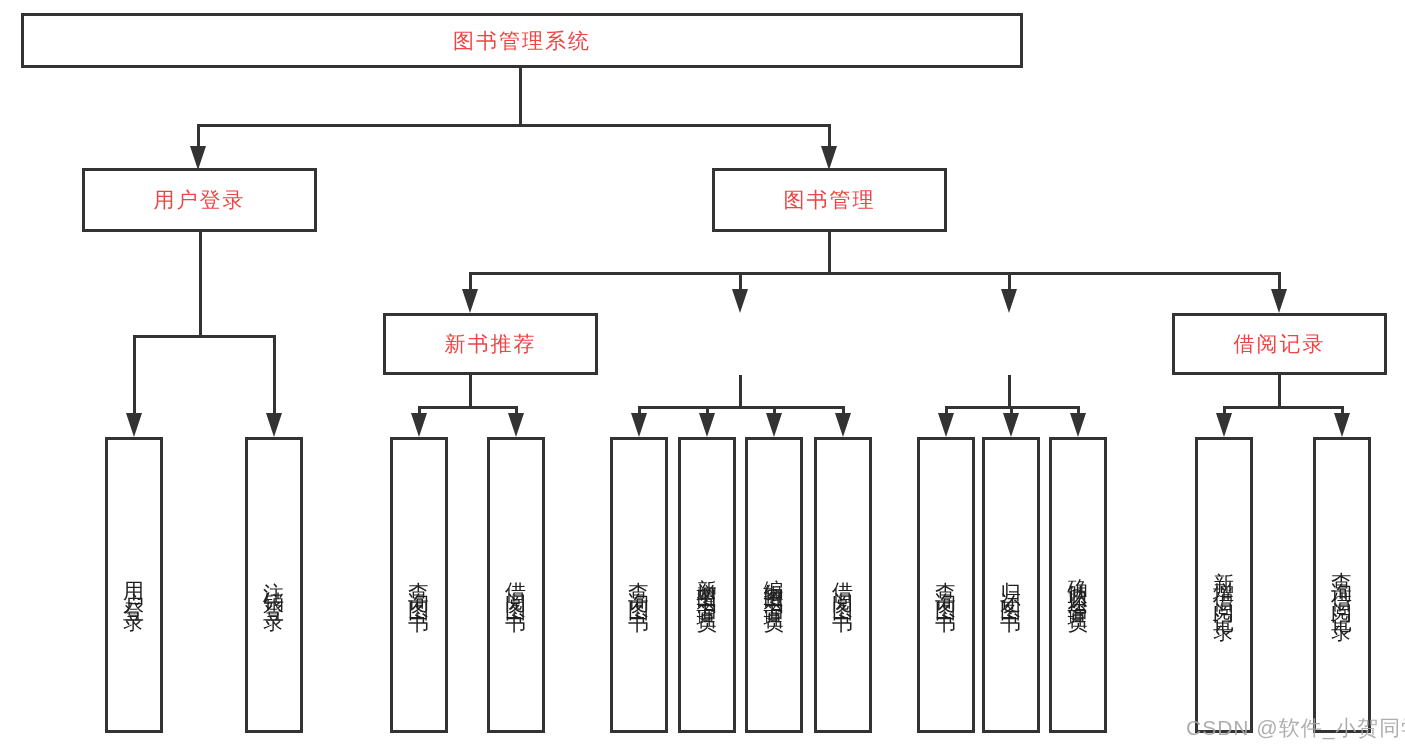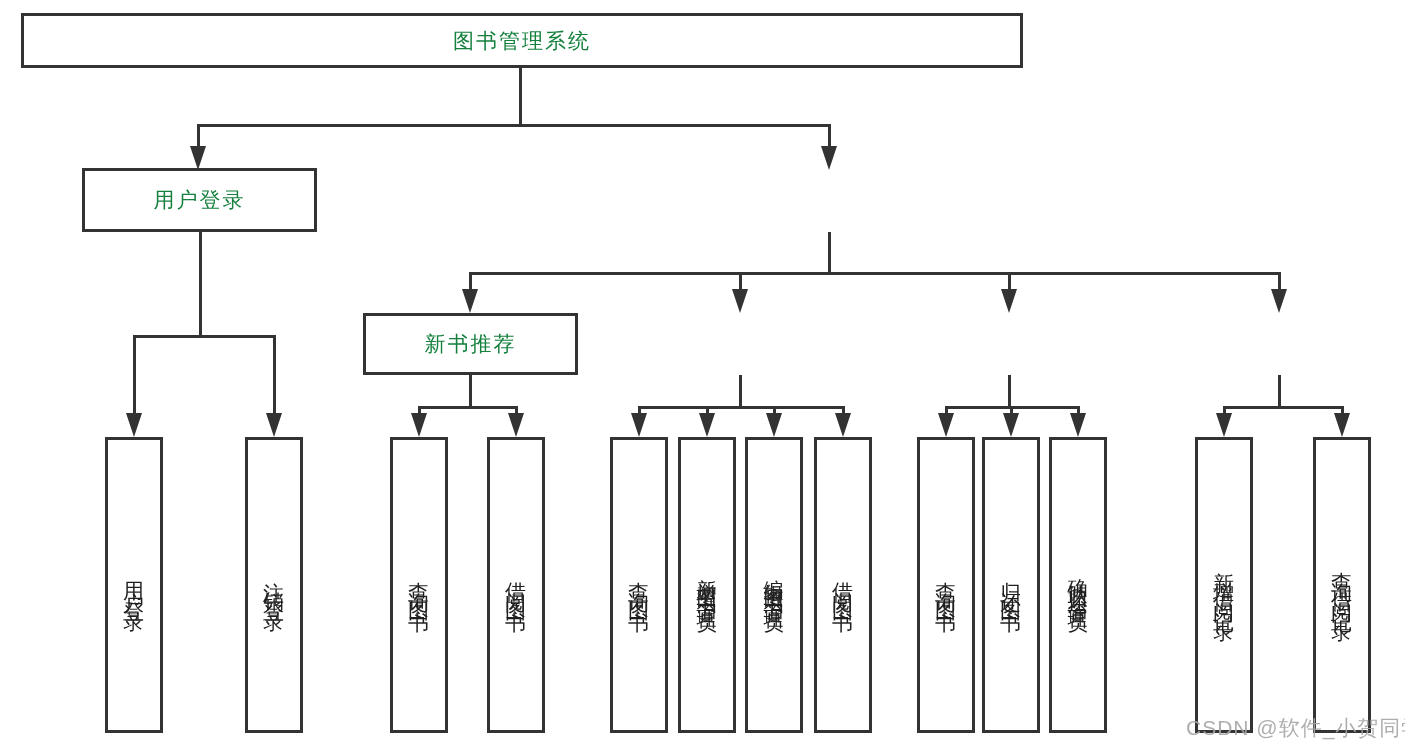--- a/index.html
+++ b/index.html
@@ -17,21 +17,21 @@
   
   .hbox {
     position: absolute;
     border: 3px solid #333333;
     background: #ffffff;
     display: flex;
     align-items: center;
     justify-content: center;
     font-size: 21px;
     letter-spacing: 2px;
-    color: #15803d;
+    color: #ef4444;
     z-index: 2;
   }
 
   
   .leaf {
     position: absolute;
     top: 437px;
     width: 58px;
     height: 296px;
     border: 3px solid #333333;
@@ -83,23 +83,29 @@
 
 <div class="canvas">
 
   <div class="hbox" style="left:21px; top:13px; width:1002px; height:55px;">
     <span>图书管理系统</span>
   </div>
 
   <div class="hbox" style="left:82px; top:168px; width:235px; height:64px;">
     <span>用户登录</span>
   </div>
-
-  <div class="hbox" style="left:363px; top:313px; width:215px; height:62px;">
+  <div class="hbox" style="left:712px; top:168px; width:235px; height:64px;">
+    <span>图书管理</span>
+  </div>
+
+  <div class="hbox" style="left:383px; top:313px; width:215px; height:62px;">
     <span>新书推荐</span>
+  </div>
+  <div class="hbox" style="left:1172px; top:313px; width:215px; height:62px;">
+    <span>借阅记录</span>
   </div>
 
   <div class="leaf" style="left:105px;">
     <span class="vtext">用户登录</span>
   </div>
   <div class="leaf" style="left:245px;">
     <span class="vtext">注销登录</span>
   </div>
 
   <div class="leaf" style="left:390px;">

